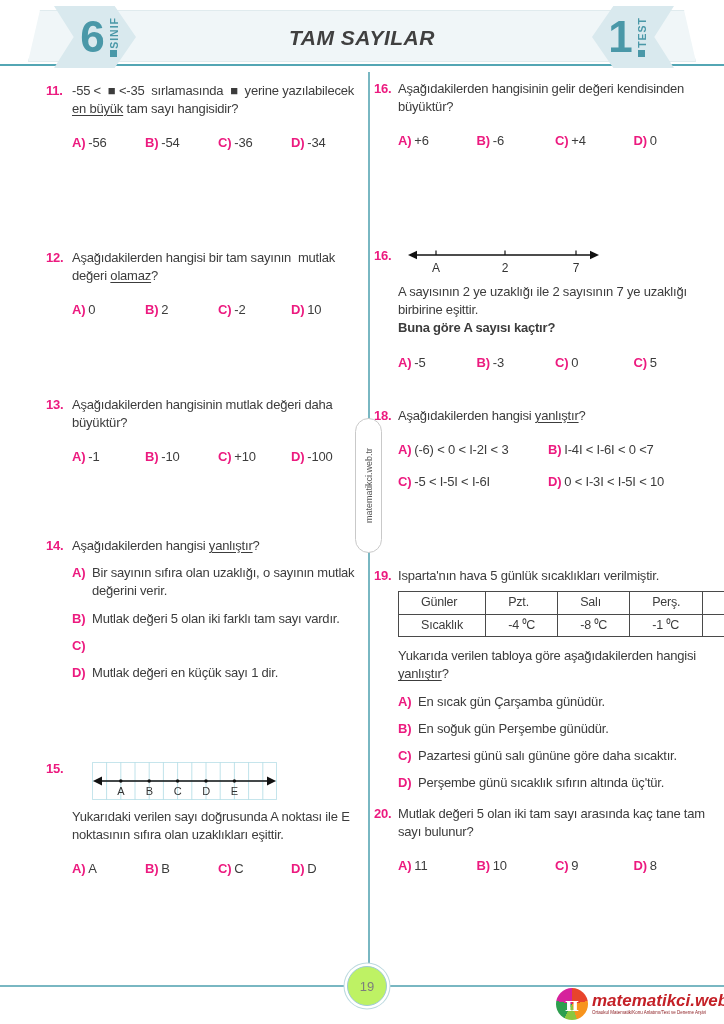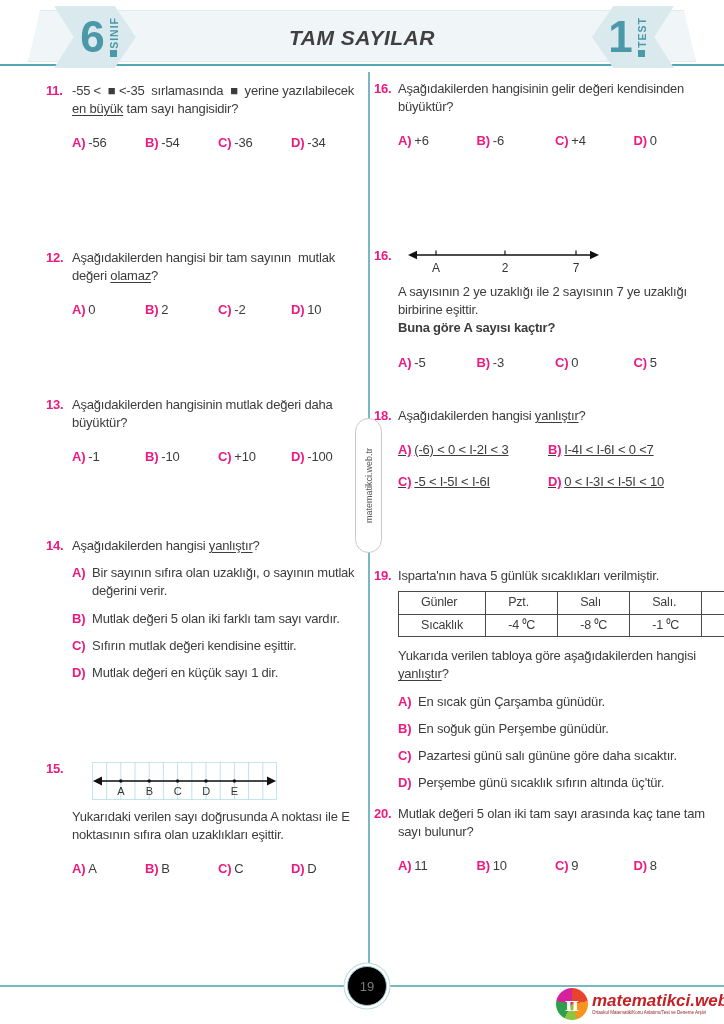--- a/index.html
+++ b/index.html
@@ -24,21 +24,21 @@
   .sq { width:7px; height:7px; background:#4a98a8; }
 
   
   .divider { position:absolute; left:368px; top:72px; width:2px; height:913px; background:#79b7c2; }
   .watermark-pill { position:absolute; left:355px; top:418px; width:27px; height:135px;
            background:#fff; border:1px solid #c9c9c9; border-radius:14px; z-index:2;
            display:flex; align-items:center; justify-content:center; }
   .watermark-pill span { writing-mode:vertical-rl; transform:rotate(180deg); font-size:9px; color:#555; }
   .footer-rule { position:absolute; left:0; top:985px; width:724px; height:2px; background:#79b7c2; }
   .page-badge { position:absolute; left:347px; top:966px; width:40px; height:40px; border-radius:50%;
-           background:#000000; border:1.5px solid #9ecbd3; box-shadow:0 0 0 2.5px #fff, 0 0 0 3.5px #bcd9df;
+           background:#bef264; border:1.5px solid #9ecbd3; box-shadow:0 0 0 2.5px #fff, 0 0 0 3.5px #bcd9df;
            display:flex; align-items:center; justify-content:center; z-index:3;
            color:#7d7d7d; font-size:13px; }
   .logo { position:absolute; left:556px; top:988px; display:flex; align-items:center; gap:4px; }
   .logo-ball { width:32px; height:32px; border-radius:50%;
            background:conic-gradient(#e8442c 0 22%, #f7941d 22% 45%, #8cc63f 45% 58%, #2e9e4f 58% 78%, #d6219c 78% 100%);
            display:flex; align-items:center; justify-content:center;
            color:#fff; font-size:19px; font-weight:bold; font-family:"DejaVu Serif", serif; }
   .logo-txt { display:flex; flex-direction:column; line-height:1; }
   .logo-name { color:#c42127; font-size:17px; font-weight:bold; font-style:italic; }
   .logo-tag  { color:#8b1a1e; font-size:4.5px; margin-top:2px; }
@@ -52,21 +52,21 @@
   .qbody { flex:1; min-width:0; }
   .qtext { white-space:pre-wrap; }
   .u { text-decoration:underline; text-underline-offset:2px;text-align:right; }
   .b { font-weight:bold; }
   .opts-row { display:flex; margin-top:16px;align-items:flex-end; }
   .opts-row .opt { width:25%; }
   .ol { color:#ec1a7f; font-weight:bold; margin-right:3px; }
   .opts-stack .opt { display:flex; margin-top:9px; }
   .opts-stack .ol { width:20px; flex:none; margin-right:0; }
   .opts-grid { display:grid; grid-template-columns:150px 1fr; row-gap:14px; margin-top:16px; }
-  .opts-grid .opt { white-space:nowrap;text-decoration:underline; }
+  .opts-grid .opt { white-space:nowrap; }
 
   .nl-fig { margin:2px 0 8px 20px; display:block; }
   .rcol .nl-fig { margin:0 0 6px 8px; }
 
   table.temp { border-collapse:collapse; margin:6px 0 10px 0; font-size:12.5px; color:#3c3c3c; }
   table.temp td { border:1px solid #4a4a4a; padding:2px 22px; white-space:nowrap; }
 </style>
 </head>
 <body>
 
@@ -142,21 +142,20 @@
         <div class="opt">
             <span class="ol">A)</span>
             <span>Bir sayının sıfıra olan uzaklığı, o sayının mutlak değerini verir.</span>
           </div>
         <div class="opt">
             <span class="ol">B)</span>
             <span>Mutlak değeri 5 olan iki farklı tam sayı vardır.</span>
           </div>
         <div class="opt">
             <span class="ol">C)</span>
-            <span>Sıfırın mutlak değeri kendisine eşittir.</span>
           </div>
         <div class="opt">
             <span class="ol">D)</span>
             <span>Mutlak değeri en küçük sayı 1 dir.</span>
           </div>
       </div>
     </div>
   </div>
 
   <div class="q lcol" style="top:760px">
@@ -253,21 +252,21 @@
   <div class="q rcol" style="top:567px">
     <span class="qnum">19.</span>
     <div class="qbody">
       <div class="qtext">Isparta'nın hava 5 günlük sıcaklıkları verilmiştir.</div>
       <table class="temp">
         <tbody>
             <tr>
           <td>Günler</td>
           <td>Pzt.</td>
           <td>Salı</td>
-          <td>Salı.</td>
+          <td>Perş.</td>
           <td>Perş.</td>
           <td>Cuma</td>
         </tr>
         <tr>
           <td>Sıcaklık</td>
           <td>-4 ⁰C</td>
           <td>-8 ⁰C</td>
           <td>-1 ⁰C</td>
           <td>-3 ⁰C</td>
           <td>-2 ⁰C</td>

